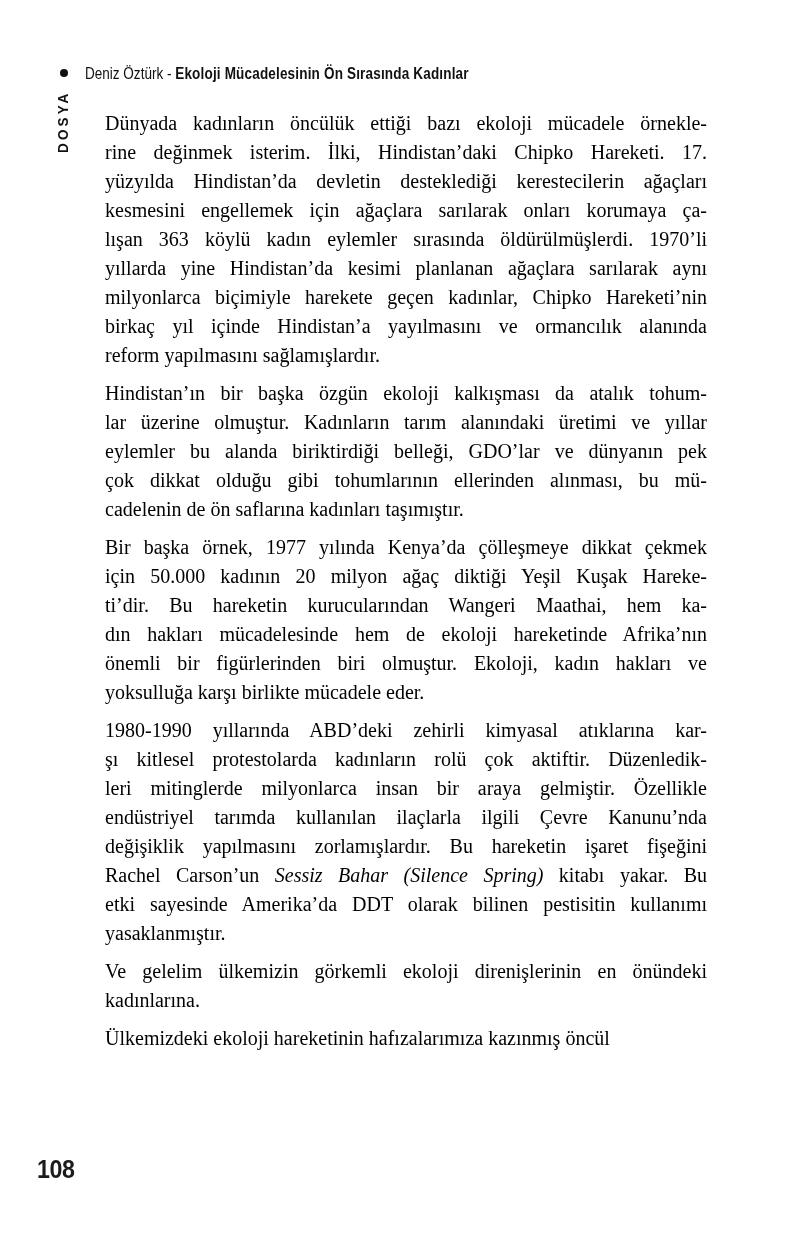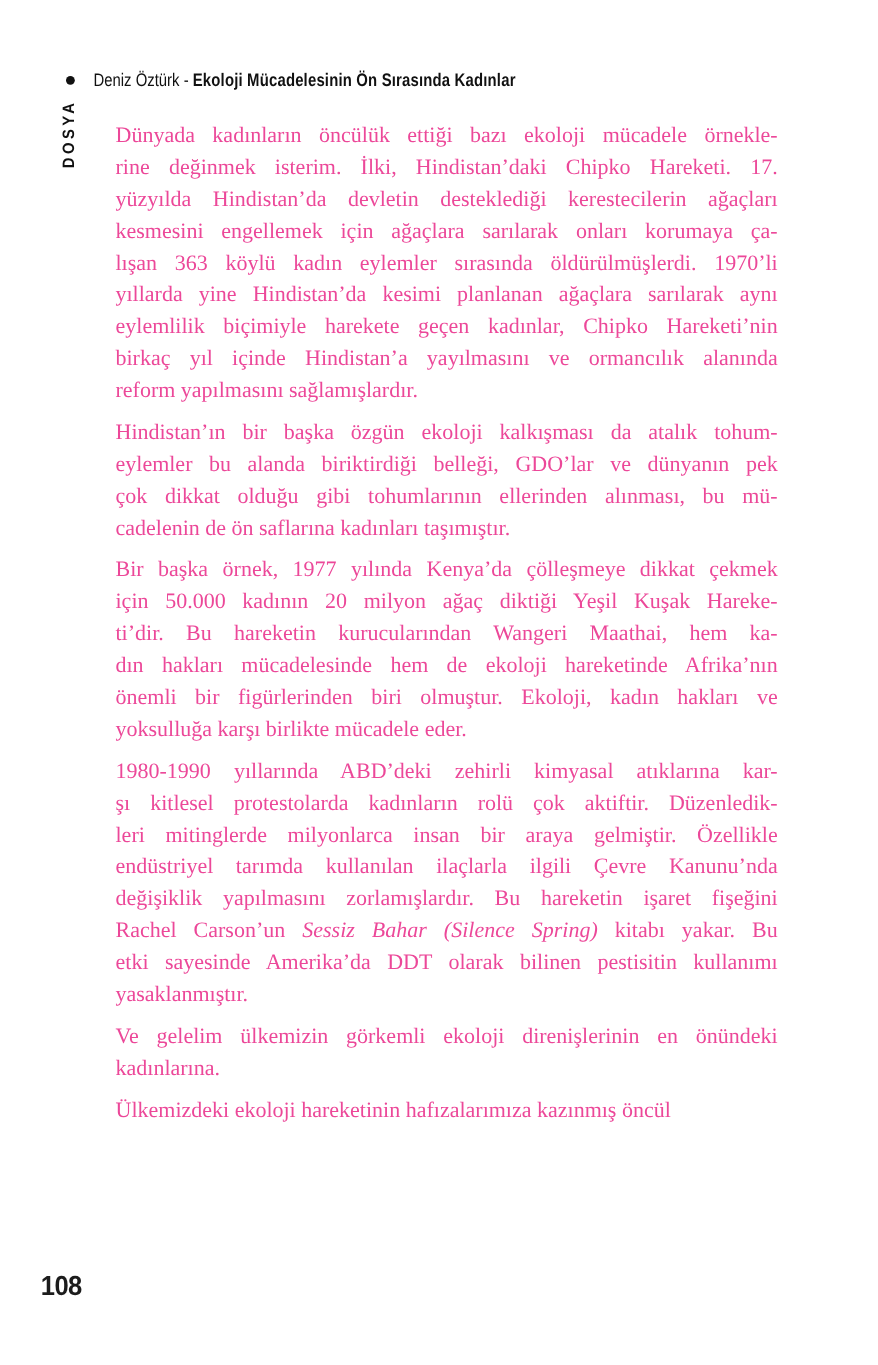--- a/index.html
+++ b/index.html
@@ -63,21 +63,21 @@
   }
 
   
   .bodytext {
     position: absolute;
     left: 105px;
     top: 109px;
     width: 602px;
     font-size: 20px;
     line-height: 29px;
-    color: #ec4899;
+    color: #000000;
   }
   .para { margin: 9px 0 0 0; }
   .para:first-child { margin-top: 0; }
   .line {
     text-align: justify;
     text-align-last: justify;
   }
   .line.last { text-align-last: auto; }
   .line i { font-style: italic; }
 
@@ -110,26 +110,27 @@
   <div class="dosya">DOSYA</div>
 
   <div class="bodytext">
       <div class="para">
         <div class="line">Dünyada kadınların öncülük ettiği bazı ekoloji mücadele örnekle-</div>
         <div class="line">rine değinmek isterim. İlki, Hindistan’daki Chipko Hareketi. 17.</div>
         <div class="line">yüzyılda Hindistan’da devletin desteklediği kerestecilerin ağaçları</div>
         <div class="line">kesmesini engellemek için ağaçlara sarılarak onları korumaya ça-</div>
         <div class="line">lışan 363 köylü kadın eylemler sırasında öldürülmüşlerdi. 1970’li</div>
         <div class="line">yıllarda yine Hindistan’da kesimi planlanan ağaçlara sarılarak aynı</div>
-        <div class="line">eylemlilik biçimiyle harekete geçen kadınlar, Chipko Hareketi’nin</div>
+        <div class="line">milyonlarca biçimiyle harekete geçen kadınlar, Chipko Hareketi’nin</div>
         <div class="line">birkaç yıl içinde Hindistan’a yayılmasını ve ormancılık alanında</div>
         <div class="line last">reform yapılmasını sağlamışlardır.</div>
       </div>
       <div class="para">
         <div class="line">Hindistan’ın bir başka özgün ekoloji kalkışması da atalık tohum-</div>
+        <div class="line">lar üzerine olmuştur. Kadınların tarım alanındaki üretimi ve yıllar</div>
         <div class="line">eylemler bu alanda biriktirdiği belleği, GDO’lar ve dünyanın pek</div>
         <div class="line">çok dikkat olduğu gibi tohumlarının ellerinden alınması, bu mü-</div>
         <div class="line last">cadelenin de ön saflarına kadınları taşımıştır.</div>
       </div>
       <div class="para">
         <div class="line">Bir başka örnek, 1977 yılında Kenya’da çölleşmeye dikkat çekmek</div>
         <div class="line">için 50.000 kadının 20 milyon ağaç diktiği Yeşil Kuşak Hareke-</div>
         <div class="line">ti’dir. Bu hareketin kurucularından Wangeri Maathai, hem ka-</div>
         <div class="line">dın hakları mücadelesinde hem de ekoloji hareketinde Afrika’nın</div>
         <div class="line">önemli bir figürlerinden biri olmuştur. Ekoloji, kadın hakları ve</div>

